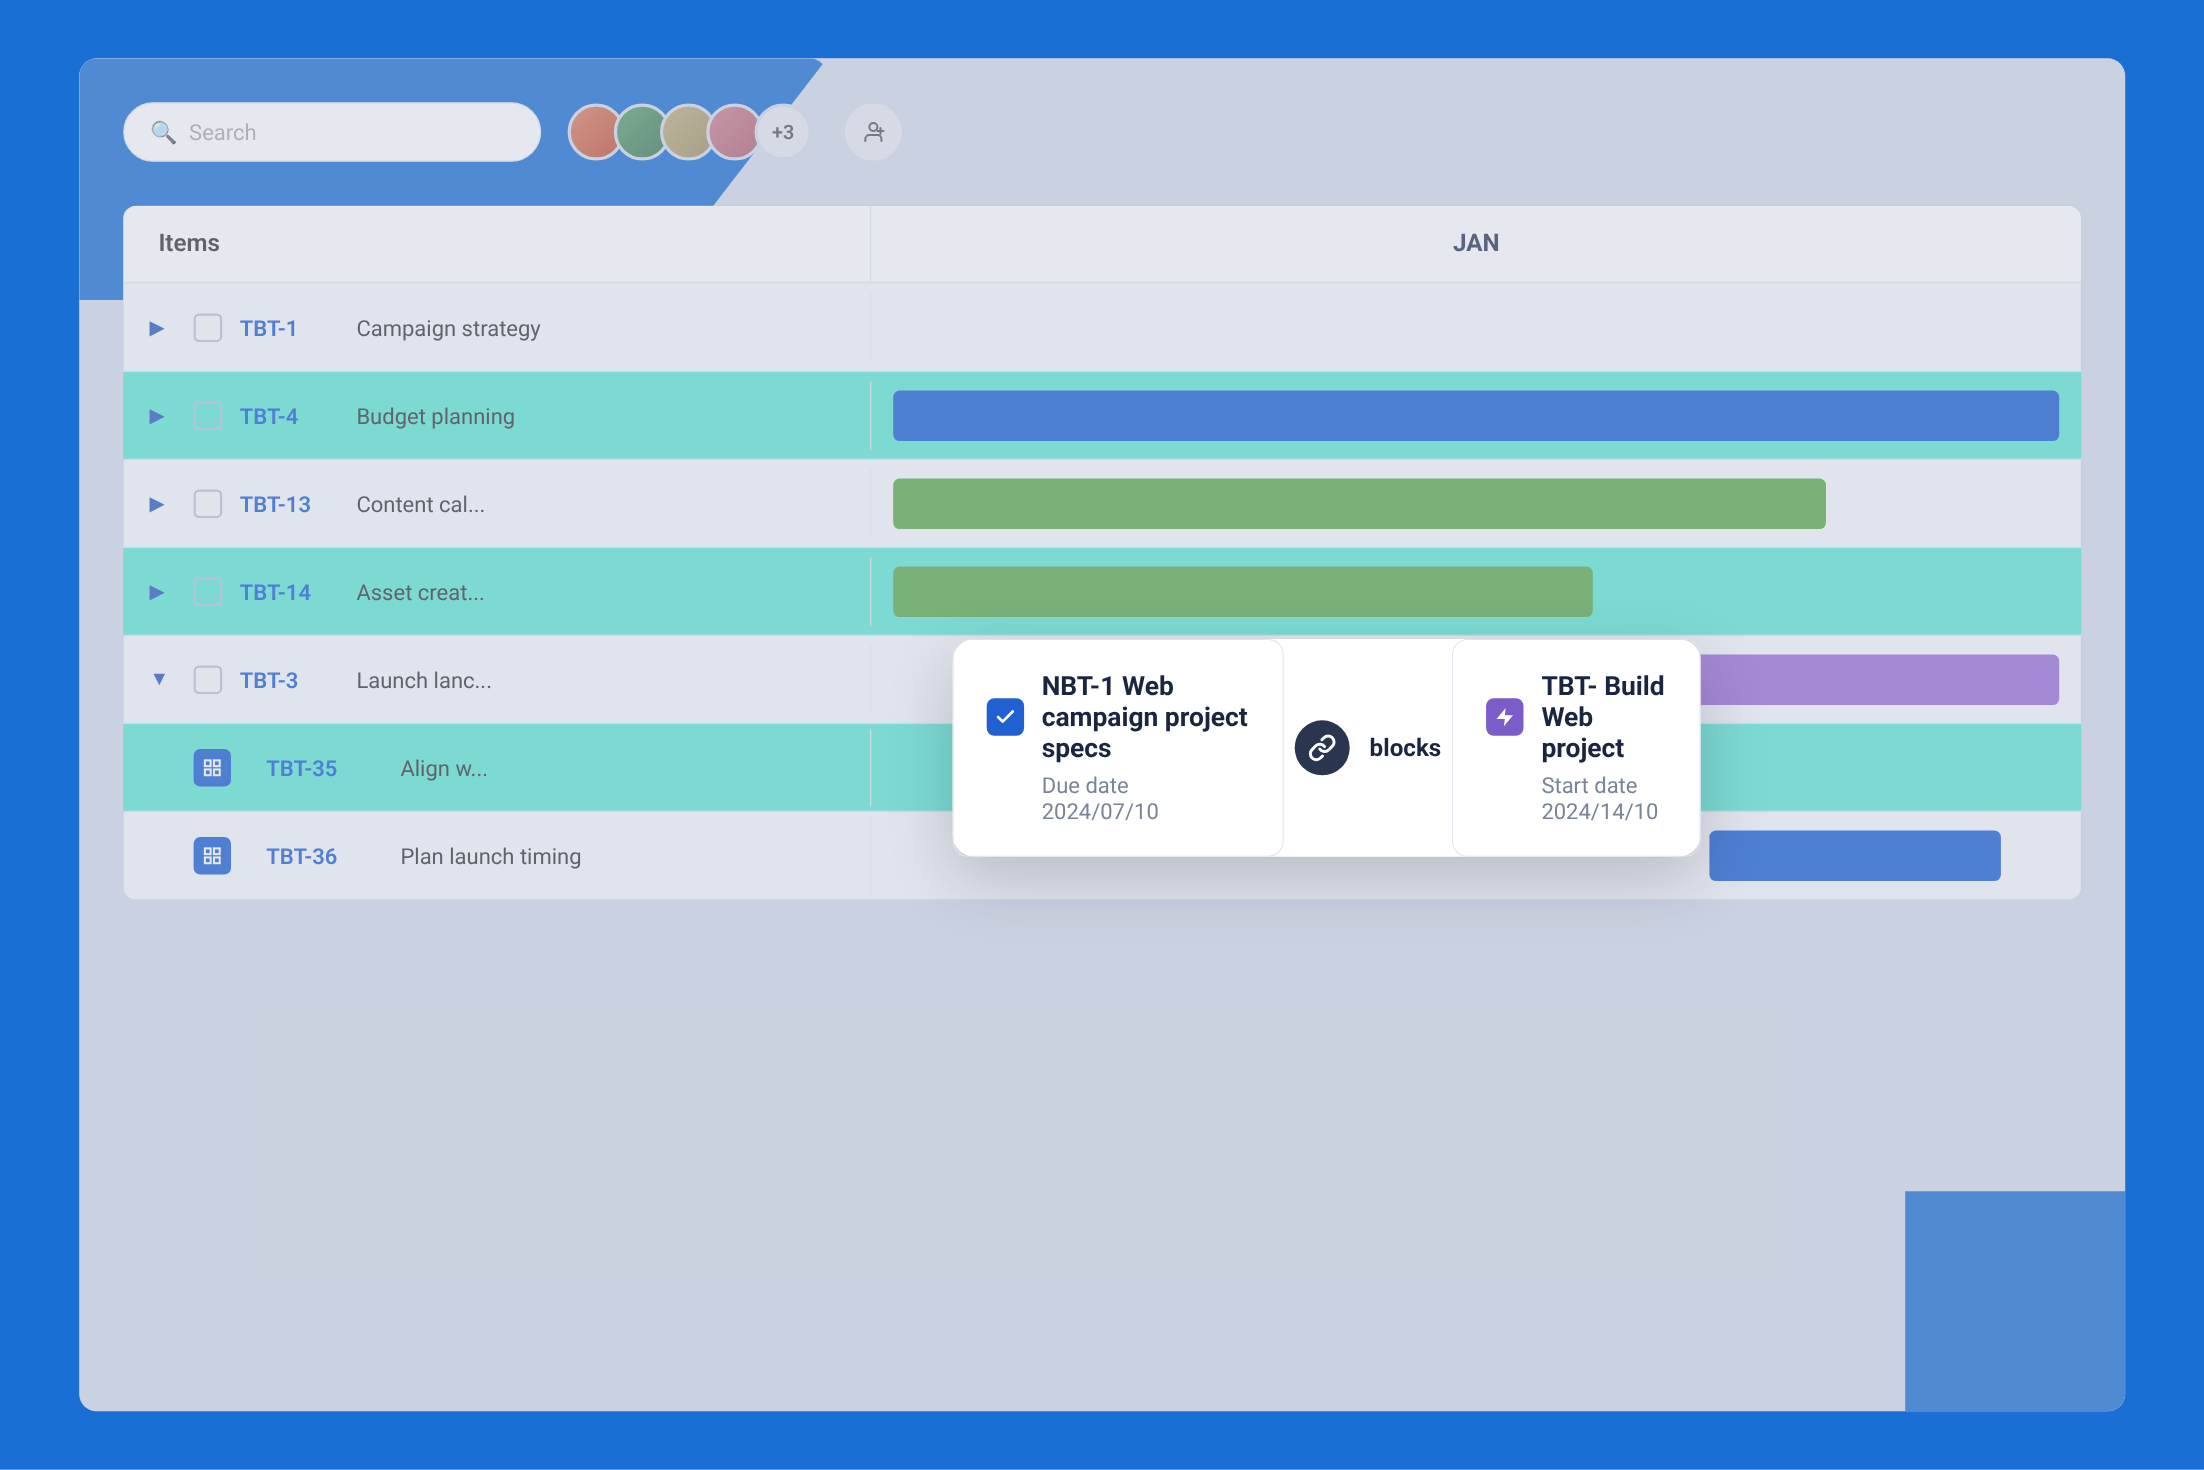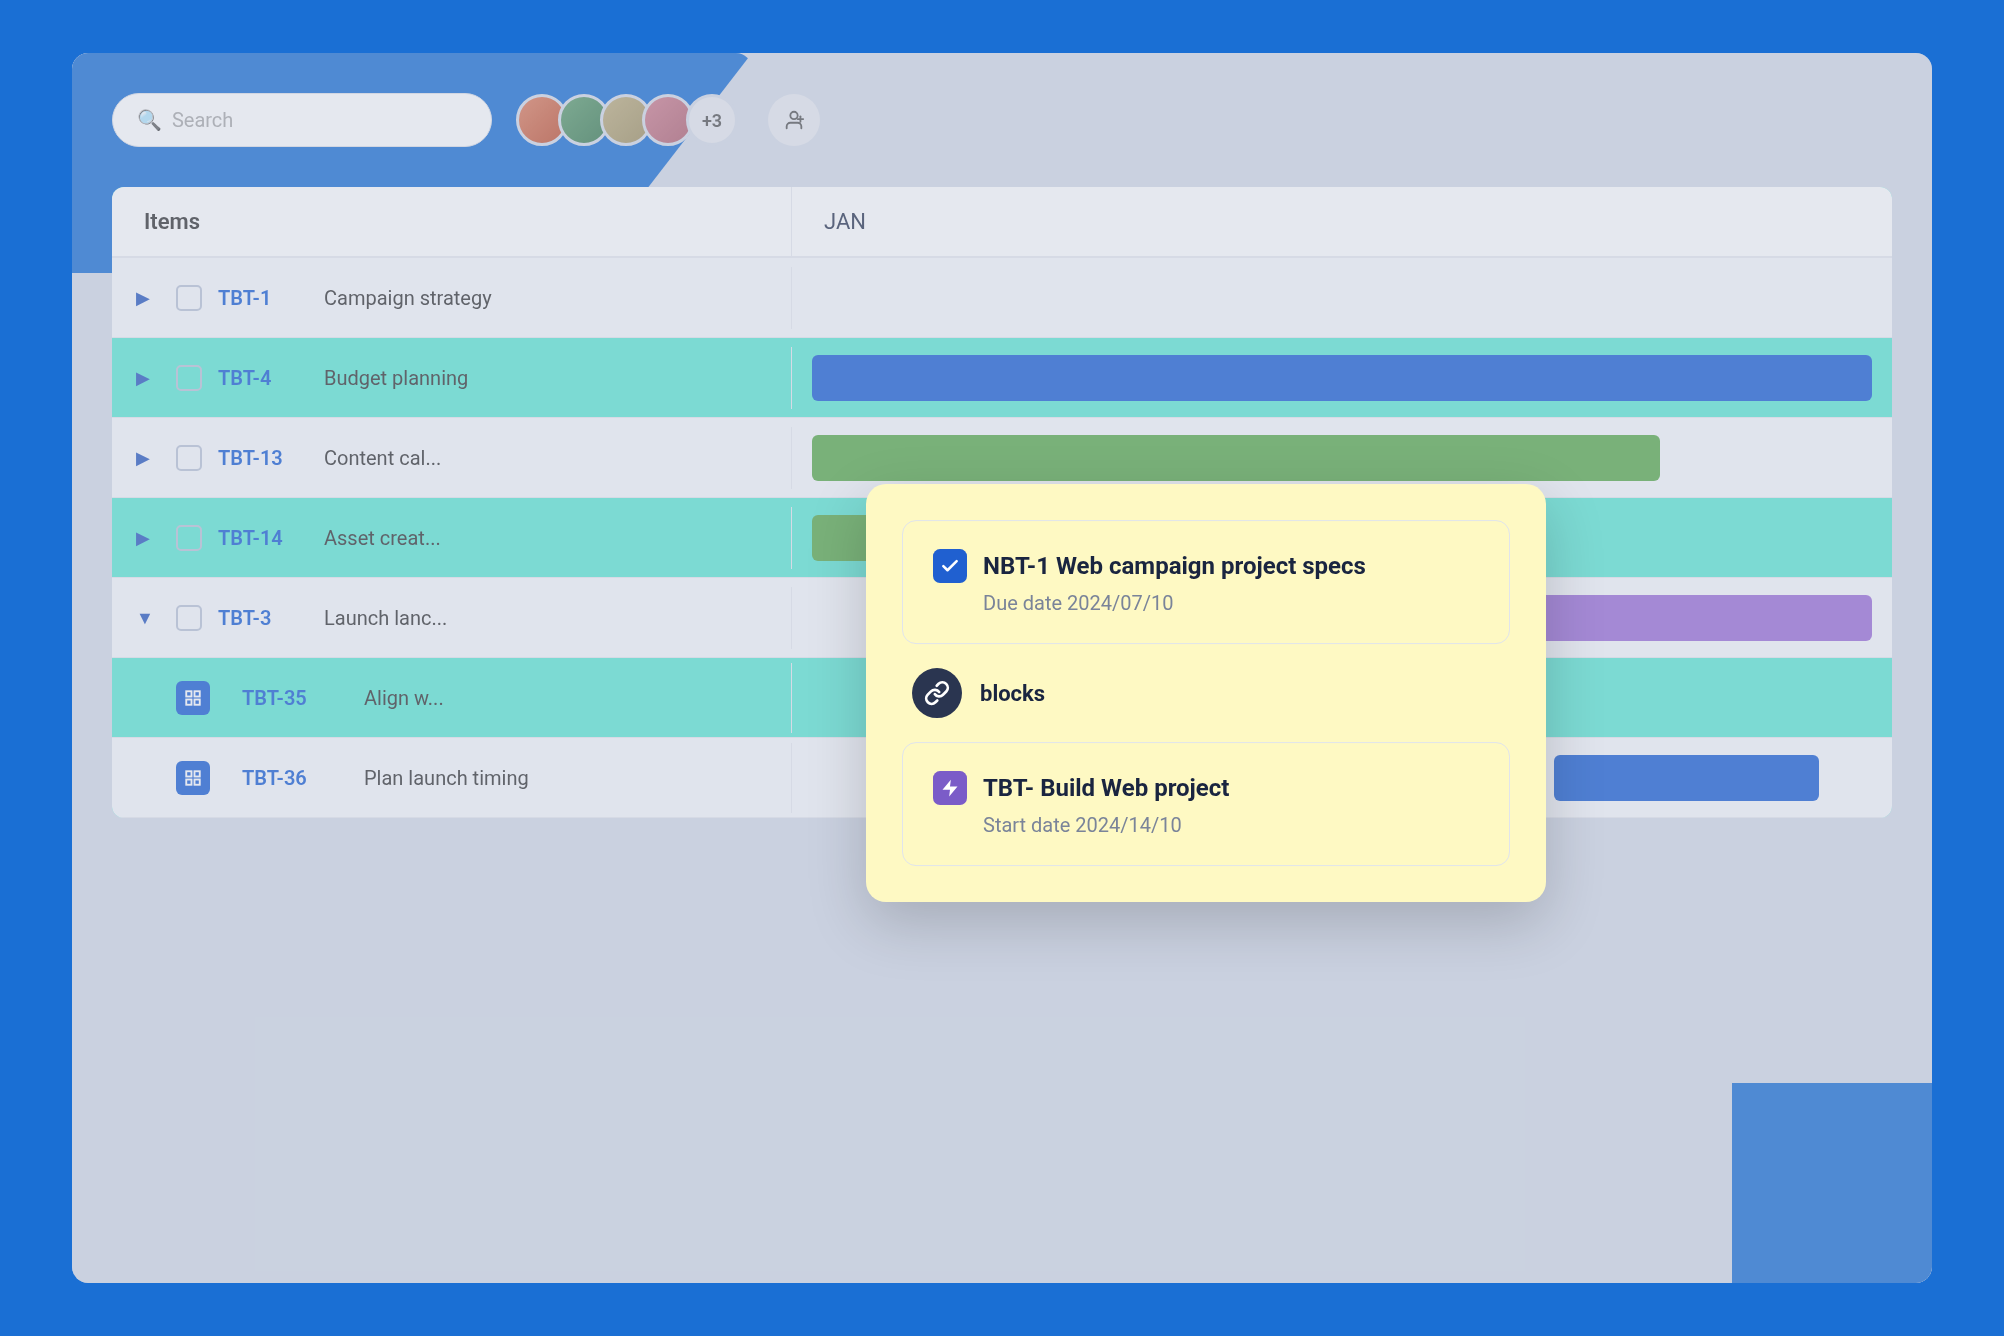--- a/index.html
+++ b/index.html
@@ -148,23 +148,23 @@
       padding: 22px 32px;
       font-size: 22px;
       font-weight: 600;
       color: #333;
       border-right: 1px solid #e8eaf0;
     }
 
     .col-jan-header {
       padding: 22px 32px;
       font-size: 22px;
-      font-weight: 400;
+      font-weight: 700;
       color: #2a3550;
-      text-align: left;
+      text-align: center;
     }
 
     .table-row {
       display: grid;
       grid-template-columns: 680px 1fr;
       border-bottom: 1px solid #e8eaf0;
       align-items: center;
       min-height: 80px;
     }
 
@@ -262,28 +262,27 @@
       background: rgba(180, 190, 210, 0.35);
       z-index: 20;
       border-radius: 12px;
     }
 
     .popup-card {
       position: absolute;
       top: 50%;
       left: 50%;
       transform: translate(-20%, -44%);
-      background: #fef9c3;
+      background: #ffffff;
       border-radius: 20px;
-      padding: 36px;
       width: 680px;
       box-shadow: 0 20px 60px rgba(0,0,0,0.18);
       z-index: 30;
       display: flex;
-      flex-direction: column;
+      flex-direction: row;
       gap: 0;
     }
 
     .popup-task-card {
       border: 1.5px solid #e0e4ec;
       border-radius: 14px;
       padding: 28px 30px;
       display: flex;
       flex-direction: column;
       gap: 8px;

